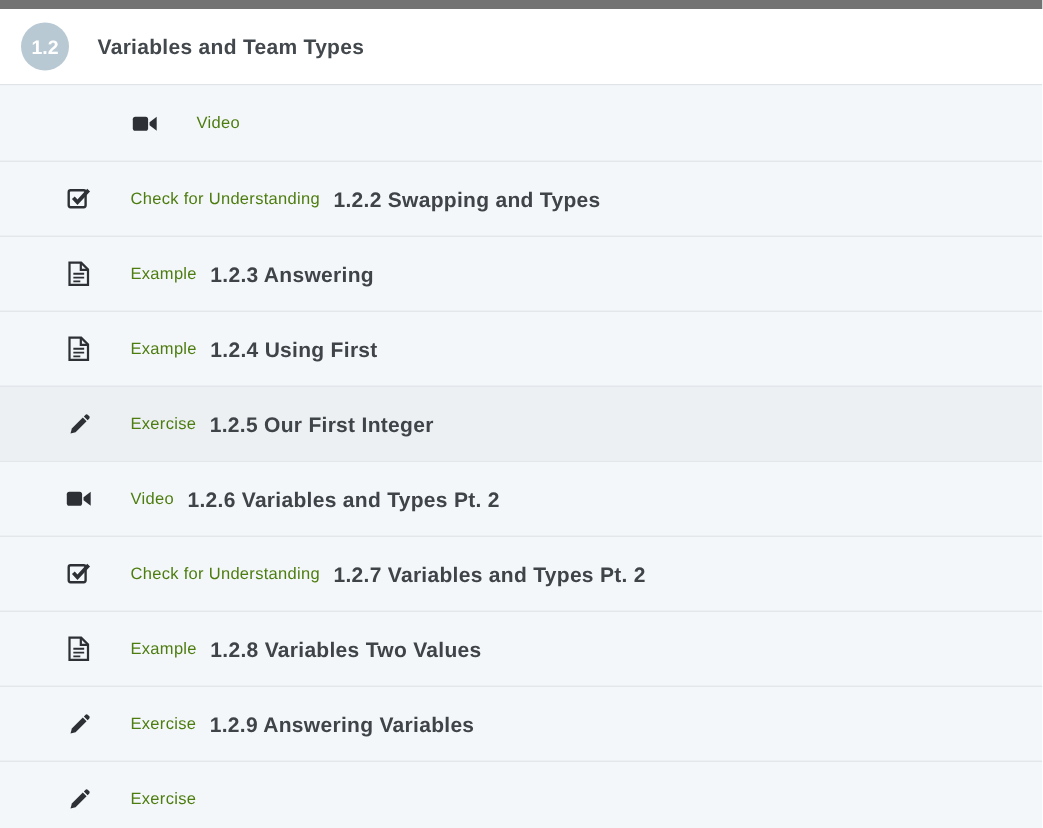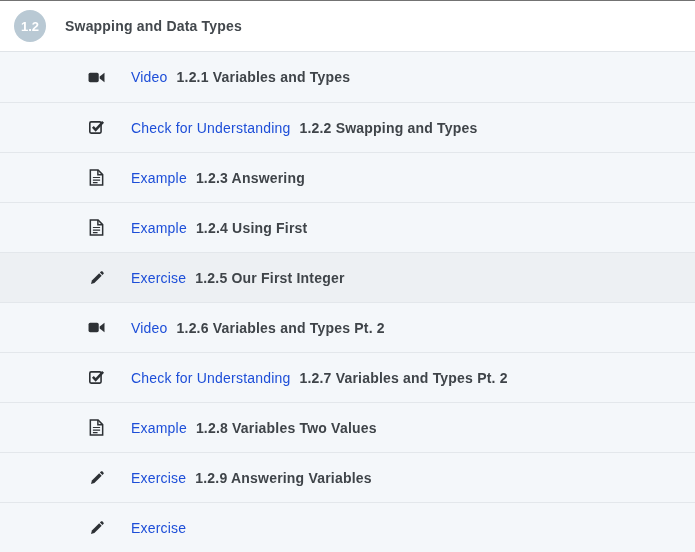--- a/index.html
+++ b/index.html
@@ -3,21 +3,21 @@
 <meta charset="utf-8">
 <style>
   html, body { margin: 0; padding: 0; background: #ffffff; }
   * { box-sizing: border-box; }
 
   .panel {
     width: 695px;
     height: 552px;
     overflow: hidden;
     background: #ffffff;
-    border-top: 1px solid #737373;
+    border-top: 6px solid #737373;
     font-family: "Liberation Sans", sans-serif;
   }
 
   
   .section-header {
     height: 51px;
     background: #ffffff;
     display: flex;
     align-items: center;
     padding-left: 14px;
@@ -47,70 +47,69 @@
   
   .rows { border-bottom: 1px solid #d8dbe0; }
   .row {
     height: 50px;
     background: #f4f7fa;
     display: flex;
     align-items: center;
     padding-left: 88px;
     cursor: pointer;
   }
-  .row + .row { border-top: 1px solid #e3e7eb; }
+  .row + .row { border-top: 1px solid #e3e7eb; padding-left: 44px; }
   .row.highlighted { background: #edf0f3; }
 
   .icon-slot {
     width: 17px;
     height: 17px;
     flex: 0 0 auto;
     display: flex;
     align-items: center;
     justify-content: center;
     color: #2d3135;
   }
   .icon-slot svg { display: block; }
 
   .type {
     margin-left: 26px;
-    font-size: 14px;
-    color: #1d4ed8;
+    font-size: 11px;
+    color: #4d7c0f;
     letter-spacing: 0.2px;
     white-space: pre;
   }
   .title {
     margin-left: 9px;
     font-size: 14px;
     font-weight: bold;
     color: #3f4449;
     letter-spacing: 0.2px;
     white-space: pre;
   }
 </style>
 </head>
 <body>
 
 <div class="panel">
 
   <div class="section-header">
     <div class="section-badge">1.2</div>
-    <div class="section-title">Swapping and Data Types</div>
+    <div class="section-title">Variables and Team Types</div>
   </div>
 
   <div class="rows">
   <div class="row">
     <span class="icon-slot">
           <svg width="17" height="17" viewBox="0 0 16 16" fill="currentColor">
             <rect x="0.5" y="3.6" width="9.6" height="8.8" rx="1.6"></rect>
             <path d="M11 7l4.5-3.4v8.8L11 9z"></path>
           </svg>
         </span>
     <span class="type">Video</span>
-    <span class="title">1.2.1 Variables and Types</span>
   </div>
 
   <div class="row">
     <span class="icon-slot">
           <svg width="17" height="17" viewBox="0 0 16 16" fill="none" stroke="currentColor">
             <rect x="1.7" y="2.7" width="10.6" height="10.6" rx="1.2" stroke-width="1.5"></rect>
             <path d="M4.6 7.4l2.6 2.8 7-7.6" stroke-width="2.4"></path>
           </svg>
         </span>
     <span class="type">Check for Understanding</span>

